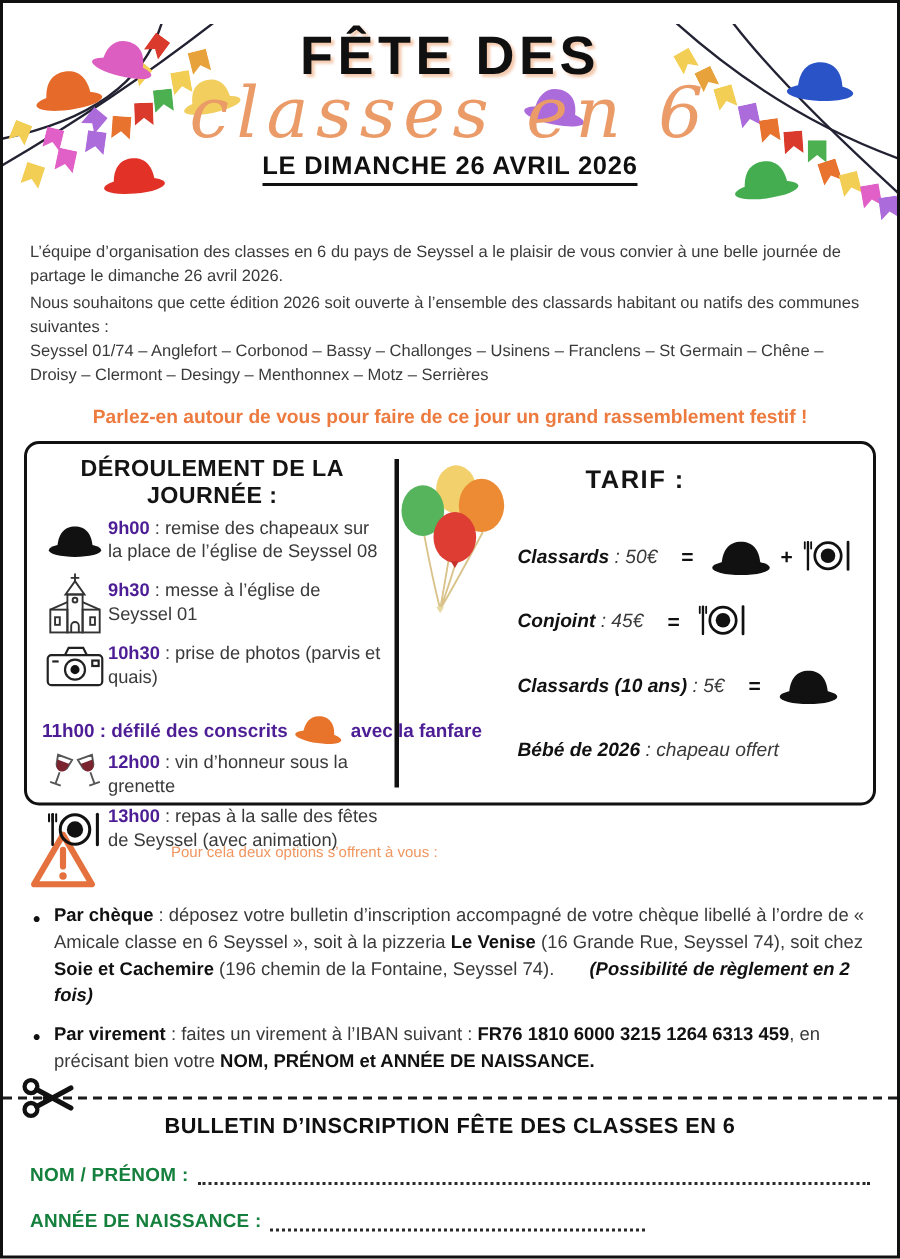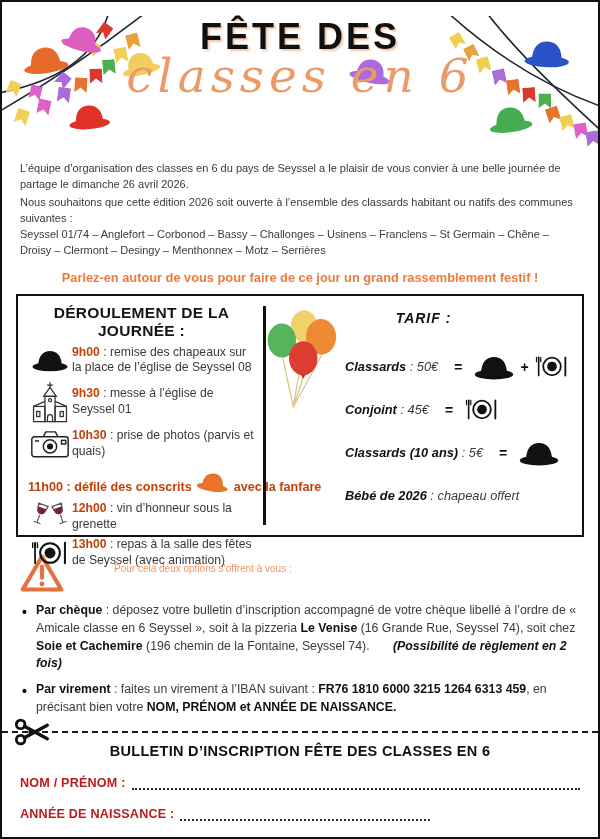--- a/index.html
+++ b/index.html
@@ -51,42 +51,42 @@
   .content{padding:0 18px;}
   .para{font-size:11px;line-height:1.45;margin-top:9px;}
   .para.second{margin-top:2px;}
   .cta{
     margin-top:11px;text-align:center;
     color:var(--accent);font-weight:700;font-size:12.8px;
   }
   
   .main-box{
     position:relative;margin:9px 14px 0;
-    border:2.5px solid #111;border-radius:0;
+    border:2.5px solid #111;border-radius:10px;
     height:243px;display:flex;
   }
   .box-divider{
     position:absolute;left:245px;top:10px;bottom:10px;
     width:2.5px;background:#111;
   }
   .col-left{width:245px;padding:8px 8px 6px 10px;}
   .col-right{flex:1;position:relative;padding:8px 10px 6px 12px;}
   .sched-heading{
     font-size:15.5px;font-weight:700;color:#141414;
     text-align:center;letter-spacing:.3px;margin-bottom:4px;
   }
   .sched-row{display:flex;align-items:center;margin-top:5px;}
   .sched-icon{width:44px;min-width:44px;display:flex;justify-content:center;align-items:center;}
   .sched-text{font-size:12.2px;line-height:1.3;}
-  .sched-text strong{color:#c2410c;margin-top:12px;}
+  .sched-text strong{color:#4c1d95;margin-top:12px;}
   .sched-row-full{display:flex;align-items:center;margin-top:7px;margin-bottom:2px;}
-  .sched-row-full .sched-text{font-weight:700;color:#111;font-size:12.6px;display:flex;align-items:center;gap:5px;flex-wrap:nowrap;white-space:nowrap;}
+  .sched-row-full .sched-text{font-weight:700;color:#111;font-size:12.6px;display:flex;align-items:flex-end;gap:5px;flex-wrap:nowrap;white-space:nowrap;}
   .tarif-heading{
-    text-align:center;font-size:14px;font-weight:700;color:#141414;
-    letter-spacing:1px;margin-top:6px;font-style:italic;
+    text-align:center;font-size:17px;font-weight:700;color:#141414;
+    letter-spacing:1px;margin-top:6px;
   }
   .balloons{position:absolute;left:2px;top:8px;}
   .tarif-rows{margin-top:28px;padding-left:70px;}
   .tarif-row{display:flex;align-items:center;margin-bottom:17px;min-height:26px;}
   .tarif-label{font-size:12.8px;white-space:nowrap;font-style:italic;}
   .tarif-label strong{color:#111;}
   .tarif-eq{font-weight:700;color:#111;margin:0 12px 0 16px;font-size:14px;}
   .tarif-plus{font-weight:700;color:#111;margin:0 6px;font-size:14px;}
   
   .notice{display:flex;gap:12px;margin:13px 18px 0;align-items:flex-start;}
@@ -107,21 +107,21 @@
   .option .i{font-style:italic;margin-left:20px;}
   
   .cutline{position:relative;margin:14px 0 0;border-top:2.5px dashed #1c1c1c;}
   .scissors{position:absolute;left:12px;top:-17px;background:transparent;}
   
   .form{padding:10px 18px 0;}
   .form-title{
     text-align:center;font-size:14.5px;font-weight:800;color:#101010;letter-spacing:.3px;
   }
   .form-row{display:flex;align-items:flex-end;margin-top:17px;}
-  .form-label{font-size:12.6px;font-weight:800;color:#b91c1c;white-space:nowrap;letter-spacing:.2px;}
+  .form-label{font-size:12.6px;font-weight:800;color:#15803d;white-space:nowrap;letter-spacing:.2px;}
   .dots{border-bottom:2.2px dotted #2a2a2a;margin-left:6px;height:14px;}
   .dots.full{flex:1;}
   .dots.mid{width:250px;}
 </style>
 </head>
 <body>
 
 <svg width="0" height="0" style="position:absolute">
   <defs>
     <symbol id="sym-hat" viewBox="0 0 64 42">
@@ -191,20 +191,21 @@
       </svg>
     <svg class="hat" style="left:522px;top:22px;transform:rotate(2deg)" width="46" height="30" viewBox="0 0 64 42">
         <use href="#sym-hat" fill="#2B53C8"></use>
       </svg>
     <svg class="hat" style="left:486px;top:88px;transform:rotate(-8deg)" width="44" height="29" viewBox="0 0 64 42">
         <use href="#sym-hat" fill="#44AD4F"></use>
       </svg>
 
     <div class="title-top">FÊTE DES</div>
     <div class="title-script">classes en 6</div>
+    <div class="date-line"><span>LE DIMANCHE 26 AVRIL 2026</span></div>
   </header>
 
   <div class="content">
     <p class="para">L’équipe d’organisation des classes en 6 du pays de Seyssel a le plaisir de vous convier à une belle journée de partage le dimanche 26 avril 2026.</p>
     <p class="para second">
       <span>Nous souhaitons que cette édition 2026 soit ouverte à l’ensemble des classards habitant ou natifs des communes suivantes :</span><br>
       <span>Seyssel 01/74 – Anglefort – Corbonod – Bassy – Challonges – Usinens – Franclens – St Germain – Chêne – Droisy – Clermont – Desingy – Menthonnex – Motz – Serrières</span>
     </p>
     <p class="cta">Parlez-en autour de vous pour faire de ce jour un grand rassemblement festif !</p>
   </div>

